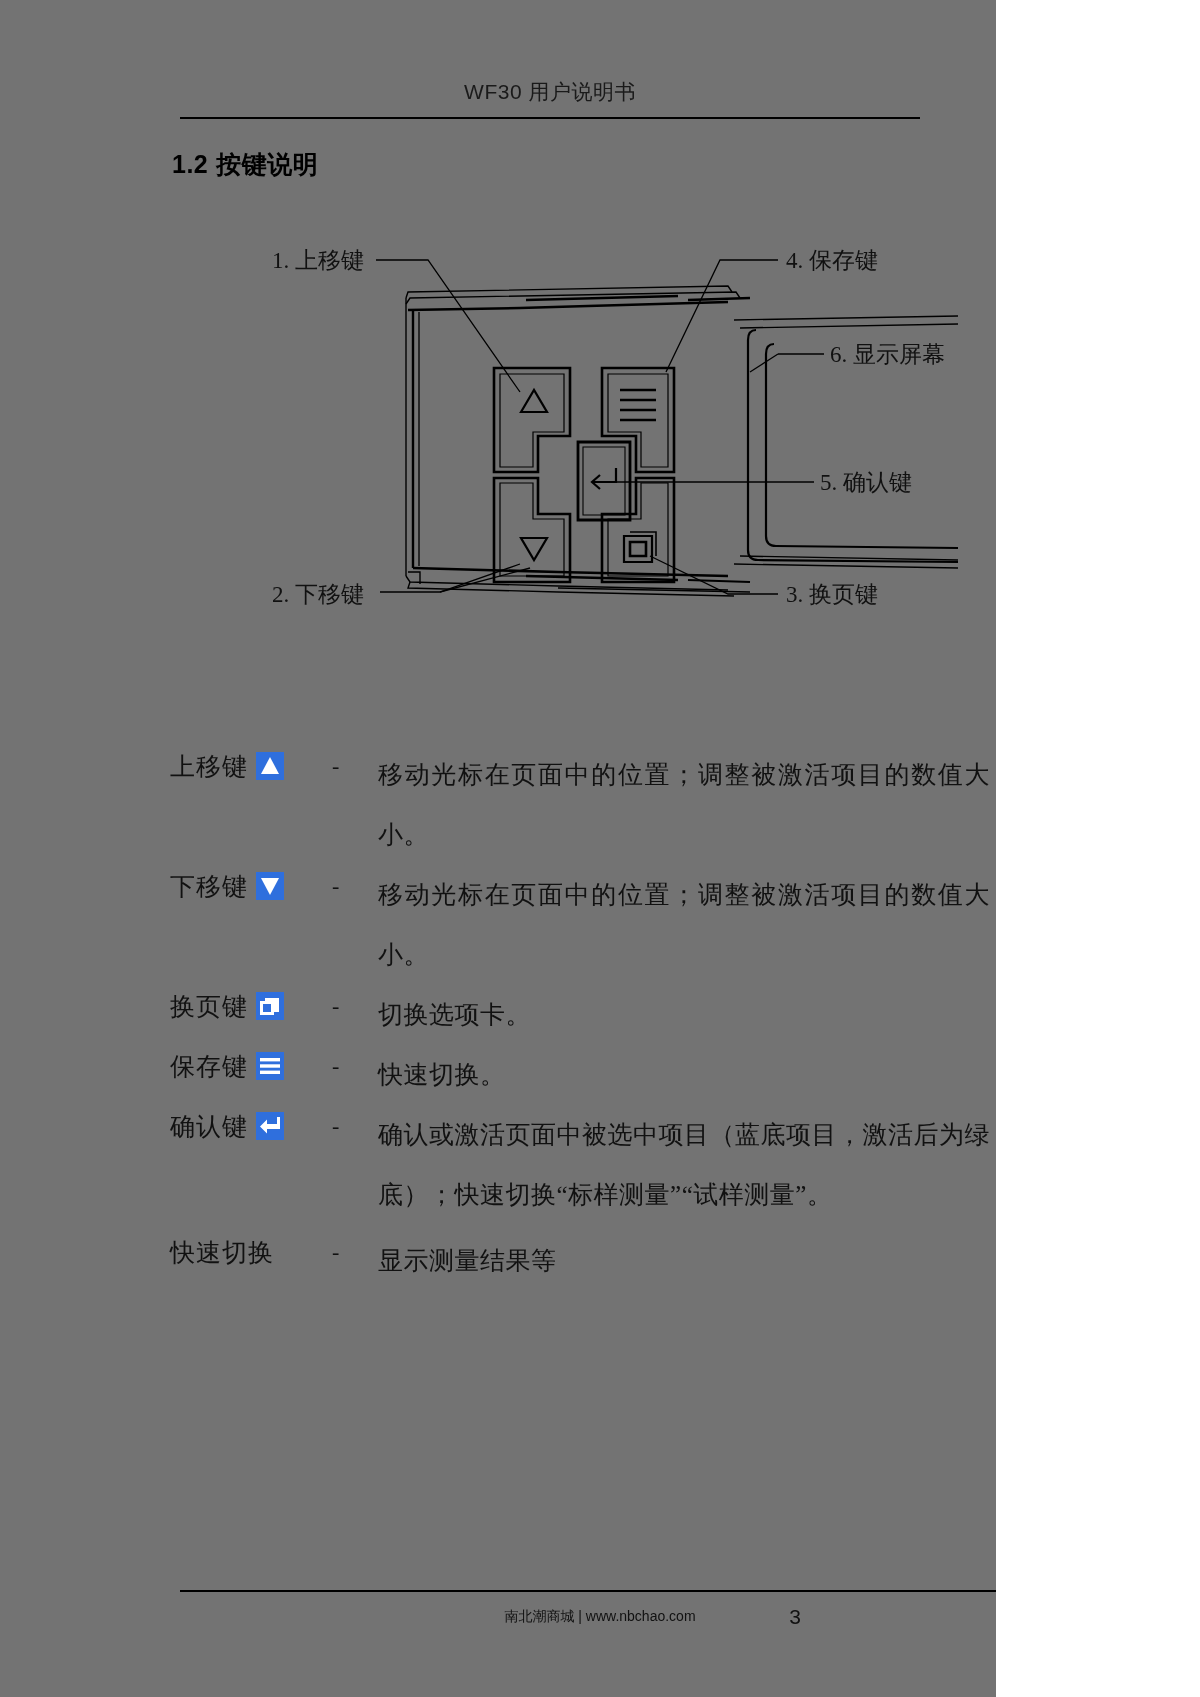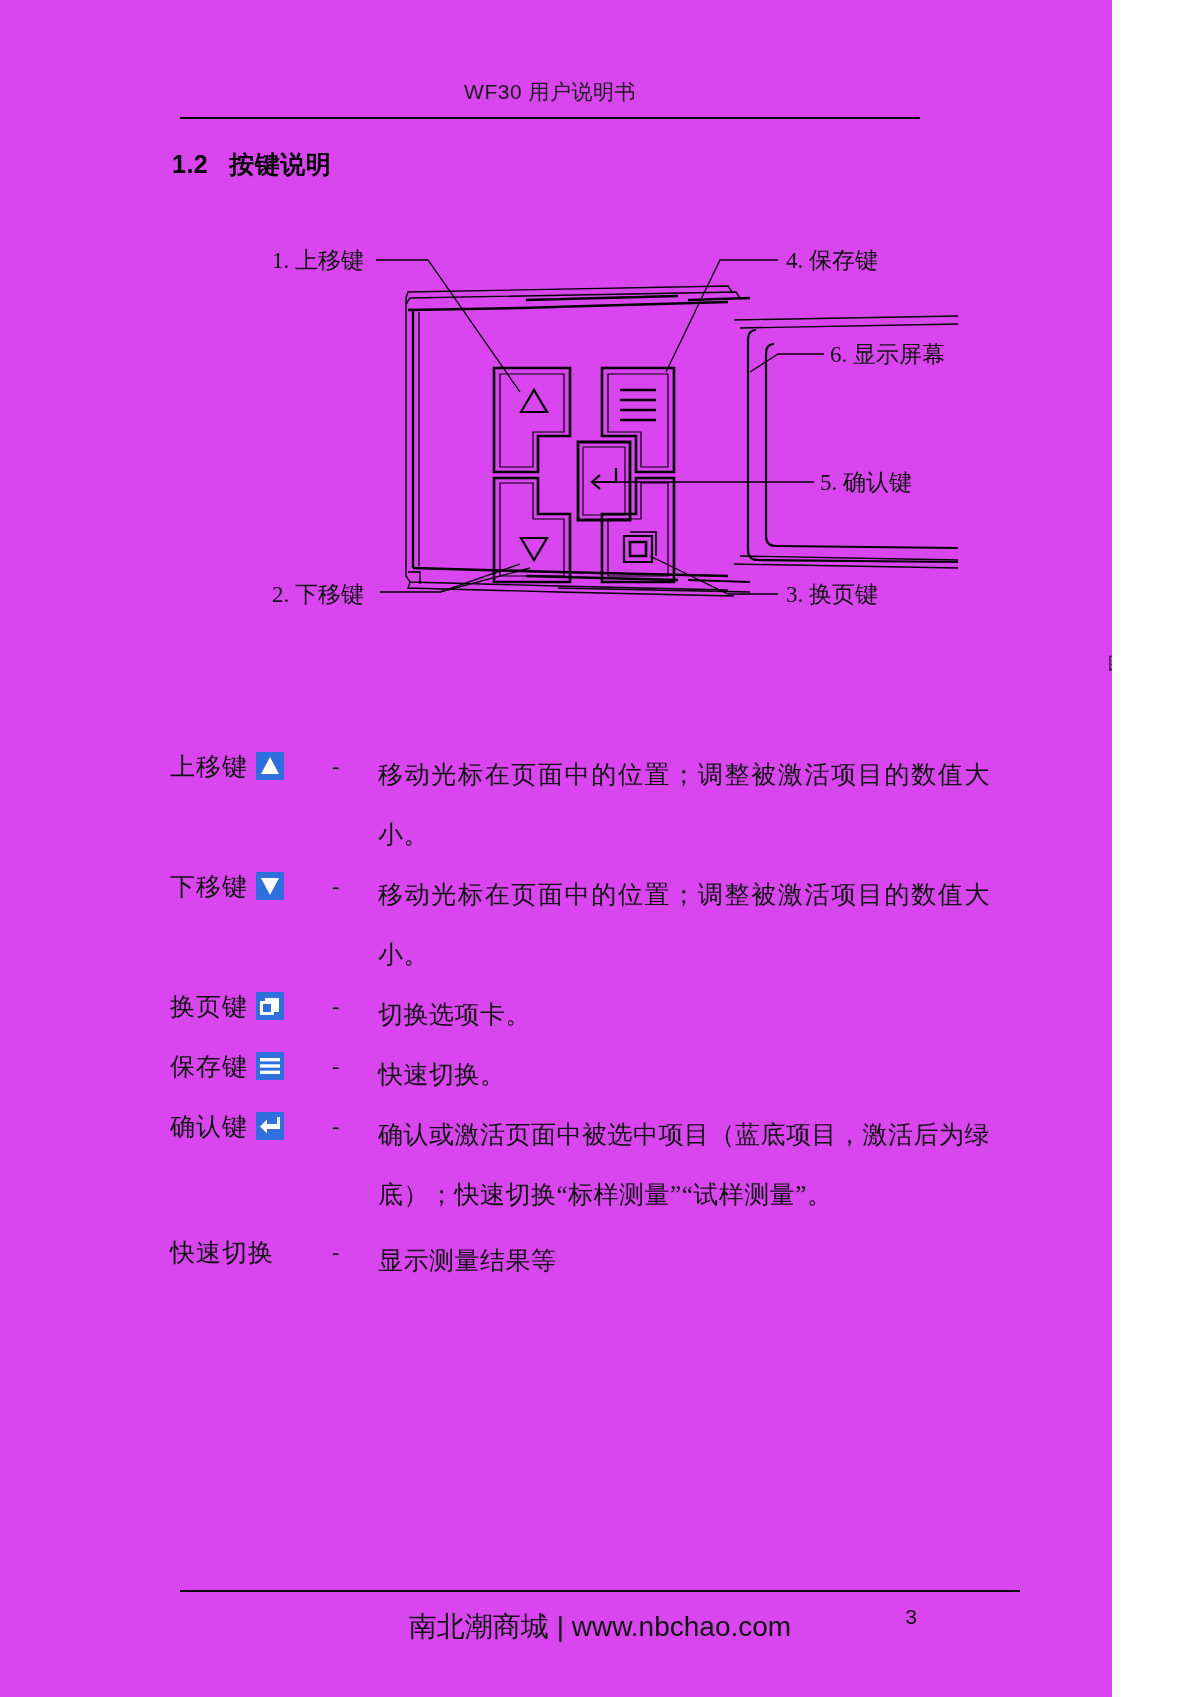--- a/index.html
+++ b/index.html
@@ -5,23 +5,23 @@
   * { box-sizing: border-box; margin: 0; padding: 0; }
   html, body {
     width: 1200px;
     height: 1697px;
     background: #ffffff;
     font-family: "Liberation Serif", "DejaVu Serif", serif;
     color: #000;
   }
   .page {
     position: relative;
-    width: 1112px;
+    width: 996px;
     height: 1697px;
-    background: #d946ef;
+    background: #737373;
     overflow: hidden;
   }
 
   
   .header {
     position: absolute;
     left: 180px;
     top: 78px;
     width: 740px;
     text-align: center;
@@ -46,21 +46,21 @@
     position: absolute;
     left: 172px;
     top: 148px;
     font-family: "Liberation Sans", "DejaVu Sans", sans-serif;
     font-size: 25px;
     font-weight: bold;
     color: #000;
     letter-spacing: 0.5px;
   }
   .section-heading .num { font-weight: bold; }
-  .section-heading .cn { margin-left: 21px; font-family: Liberation Mono, monospace; }
+  .section-heading .cn { margin-left: 8px; font-family: Liberation Mono, monospace; }
 
   
   .figure-wrap {
     position: absolute;
     left: 8px;
     top: 220px;
     width: 1200px;
     height: 420px;
   }
   .figure-svg { display: block; margin: 0 auto; }
@@ -142,21 +142,21 @@
     height: 0;
     border-top: 2.4px solid #000;
   }
   .footer-text {
     position: absolute;
     left: 180px;
     top: 1608px;
     width: 840px;
     text-align: center;
     font-family: "Liberation Sans", "DejaVu Sans", sans-serif;
-    font-size: 28px;
+    font-size: 14px;
     color: #111;
   }
   .page-number {
     position: absolute;
     right: 195px;
     top: 1605px;
     font-family: "Liberation Sans", "DejaVu Sans", sans-serif;
     font-size: 21px;
     color: #111;
   }

